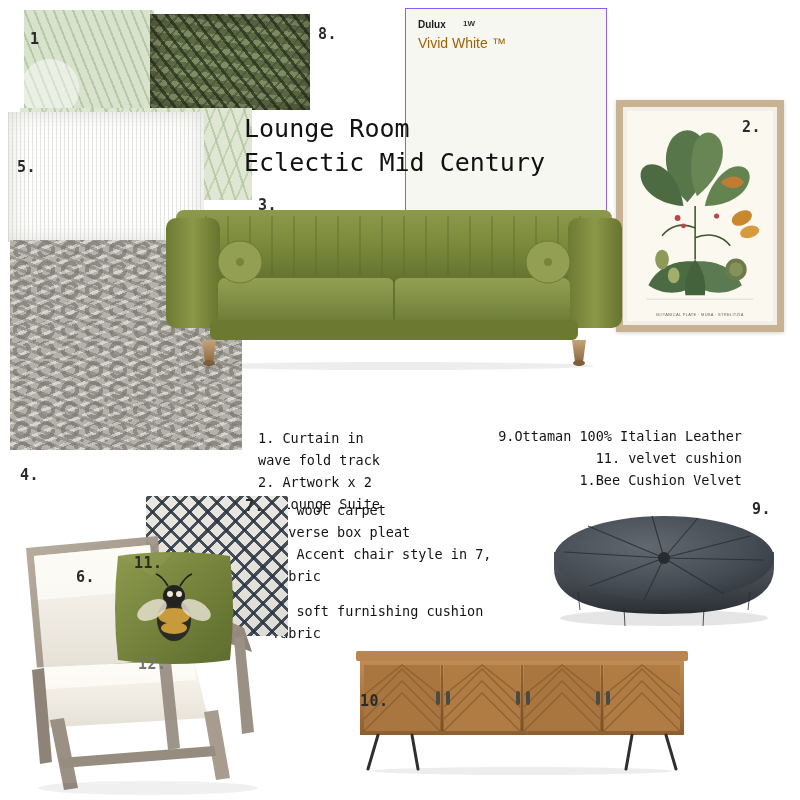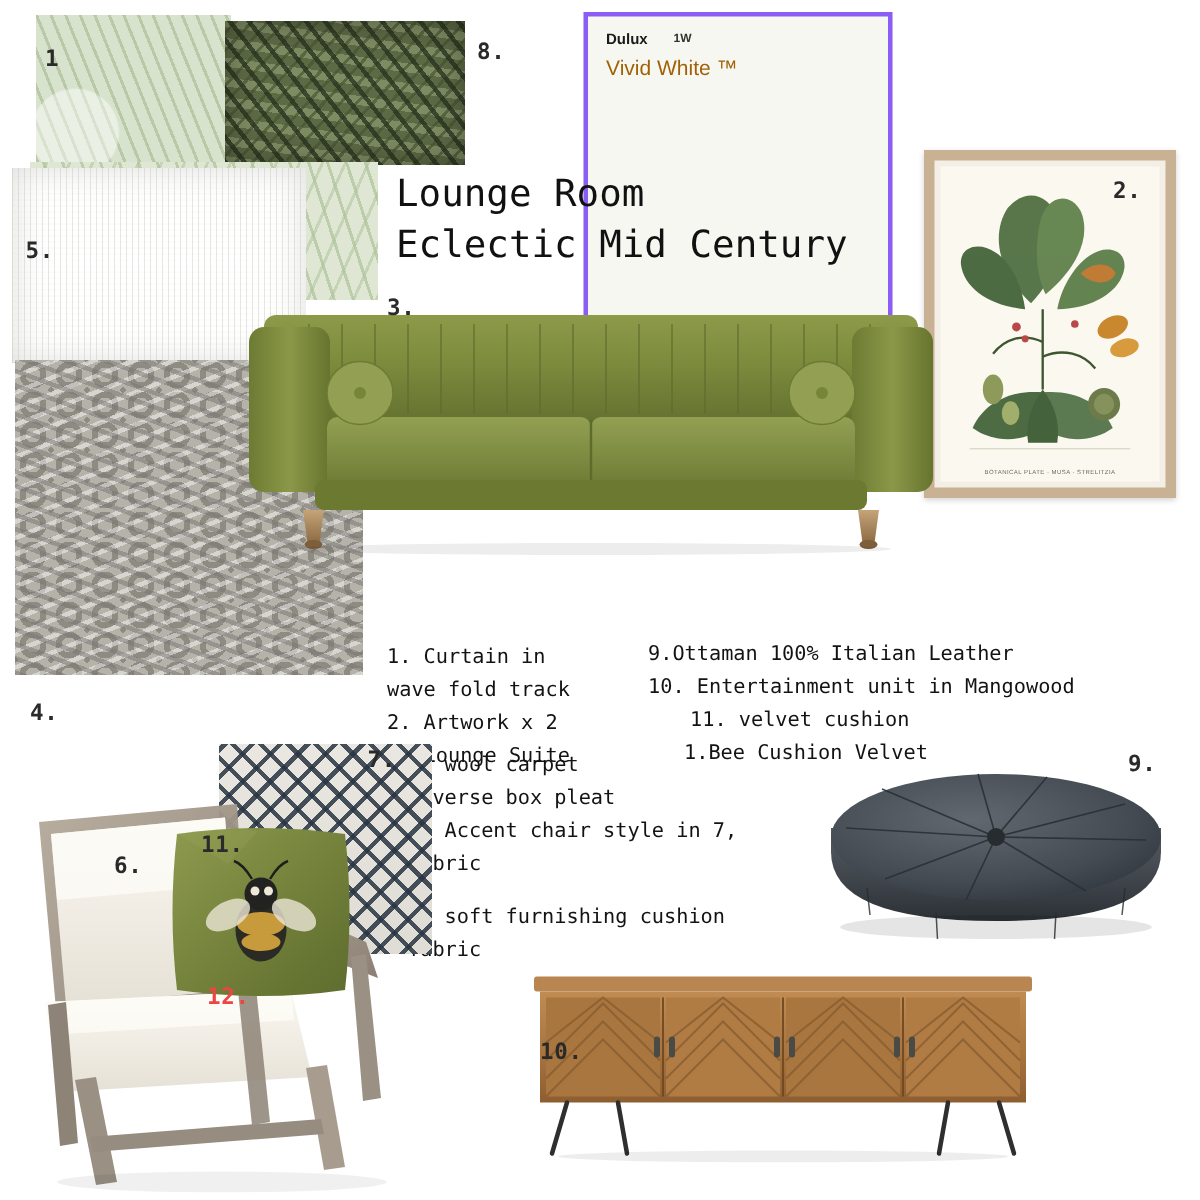--- a/index.html
+++ b/index.html
@@ -76,23 +76,23 @@
     background:
       repeating-linear-gradient(20deg, rgba(120,118,112,0.5) 0 3px, rgba(0,0,0,0) 3px 9px),
       repeating-linear-gradient(-22deg, rgba(255,255,255,0.45) 0 3px, rgba(0,0,0,0) 3px 10px),
       repeating-radial-gradient(circle at 12px 10px, #b5b2aa 0 5px, #8e8b83 5px 9px),
       #a2a098;
     background-size: auto, auto, 24px 20px, auto;
   }
 
   
   #dulux {
-    left: 389px; top: 8px; width: 200px; height: 205px;
+    left: 405px; top: 8px; width: 200px; height: 205px;
     background: #f7f7f2;
-    border: 3px solid #8b5cf6;
+    border: 1px solid #8b5cf6;
     text-align: center;
   }
   #dulux .brand {
     position: absolute; left: 12px; top: 10px;
     font-family: "Liberation Sans", sans-serif;
     font-size: 10px; font-weight: 700; color: #1b1b1b;
   }
   #dulux .code {
     position: absolute; left: 57px; top: 10px;
     font-size: 8px; color: #333; font-weight: 700;
@@ -104,21 +104,20 @@
 
   
   #title {
     position: absolute; left: 244px; top: 112px; width: 330px;
     font-family: "DejaVu Sans Mono", monospace;
     font-size: 25px;
     line-height: 1.35;
     font-weight: 400;
     color: #111;
     letter-spacing: 0px;
-    margin-left: 20px;
   }
 
   
   #artwork {
     left: 616px; top: 100px; width: 168px; height: 232px;
     background: #f3efe6;
     border: 7px solid #c9b293;
     box-sizing: border-box;
     box-shadow: 0 1px 4px rgba(0,0,0,0.18);
   }
@@ -138,21 +137,21 @@
   
   .list {
     position: absolute;
     font-family: "DejaVu Sans Mono", monospace;
     font-size: 13.5px;
     line-height: 1.62;
     color: #131313;
     margin-top: 46px;
   }
   #list-left { left: 258px; top: 382px; width: 240px; }
-  #list-right { left: 432px; top: 380px; width: 310px; text-align: left; }
+  #list-right { left: 432px; top: 380px; width: 310px; text-align: right; }
   #list-mid { left: 272px; top: 454px; width: 250px; }
   .list div { white-space: pre-wrap; }
 
   
   #chair { left: 8px; top: 520px; width: 290px; height: 275px; }
 
   
   #swatch7 {
     left: 146px; top: 496px; width: 142px; height: 140px;
     background:
@@ -323,21 +322,20 @@
 
   <div class="list" id="list-left">
     <div>1. Curtain in</div>
     <div>wave fold track</div>
     <div>2. Artwork x 2</div>
     <div>3. Lounge Suite</div>
   </div>
 
   <div class="list" id="list-right">
     <div>9.Ottaman 100% Italian Leather</div>
-    <div>10. Entertainment unit in Mangowood</div>
     <div style="padding-left:28px;">11. velvet cushion</div>
     <div style="padding-left:24px;">1.Bee Cushion Velvet</div>
   </div>
 
   <div class="list" id="list-mid">
     <div>4. wool carpet</div>
     <div>reverse box pleat</div>
     <div>6. Accent chair style in 7,</div>
     <div>fabric</div>
     <div style="margin-top:14px;">8. soft furnishing cushion</div>
@@ -406,21 +404,21 @@
         <path d="M-6 -26 q-6 -10 -12 -12" stroke="#1d1d1a" stroke-width="1.6" fill="none"></path>
         <path d="M6 -26 q6 -10 12 -12" stroke="#1d1d1a" stroke-width="1.6" fill="none"></path>
         <ellipse cx="-22" cy="-2" rx="16" ry="9" fill="#e8e3d2" opacity="0.82" transform="rotate(-28 -22 -2)"></ellipse>
         <ellipse cx="22" cy="-2" rx="16" ry="9" fill="#e8e3d2" opacity="0.82" transform="rotate(28 22 -2)"></ellipse>
       </g>
 
       <path d="M6 10 Q40 5 60 8 L40 30 Z" fill="#9aa75a" opacity="0.25"></path>
     </svg>
   </div>
   <div class="num" style="left:134px; top:554px; color:#2b2b2b;">11.</div>
-  <div class="num" style="left:138px; top:655px; color:#ef4444;">12.</div>
+  <div class="num" style="left:138px; top:655px; color:#737373;">12.</div>
 
   <div class="abs" id="ottoman">
     <svg width="232" height="140" viewBox="0 0 232 140">
       <defs>
         <linearGradient id="leath" x1="0" y1="0" x2="0" y2="1">
           <stop offset="0%" stop-color="#555b61"></stop>
           <stop offset="60%" stop-color="#3d4349"></stop>
           <stop offset="100%" stop-color="#2b3035"></stop>
         </linearGradient>
         <radialGradient id="leathTop" cx="42%" cy="36%" r="70%">

